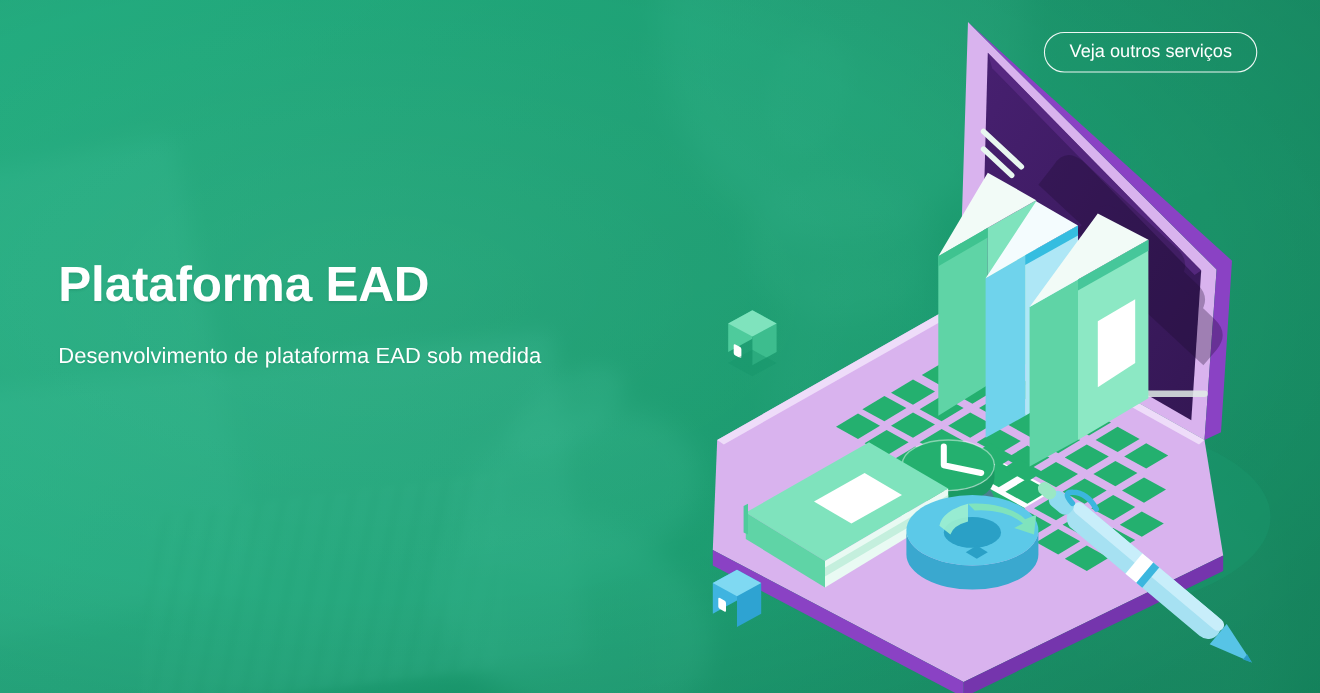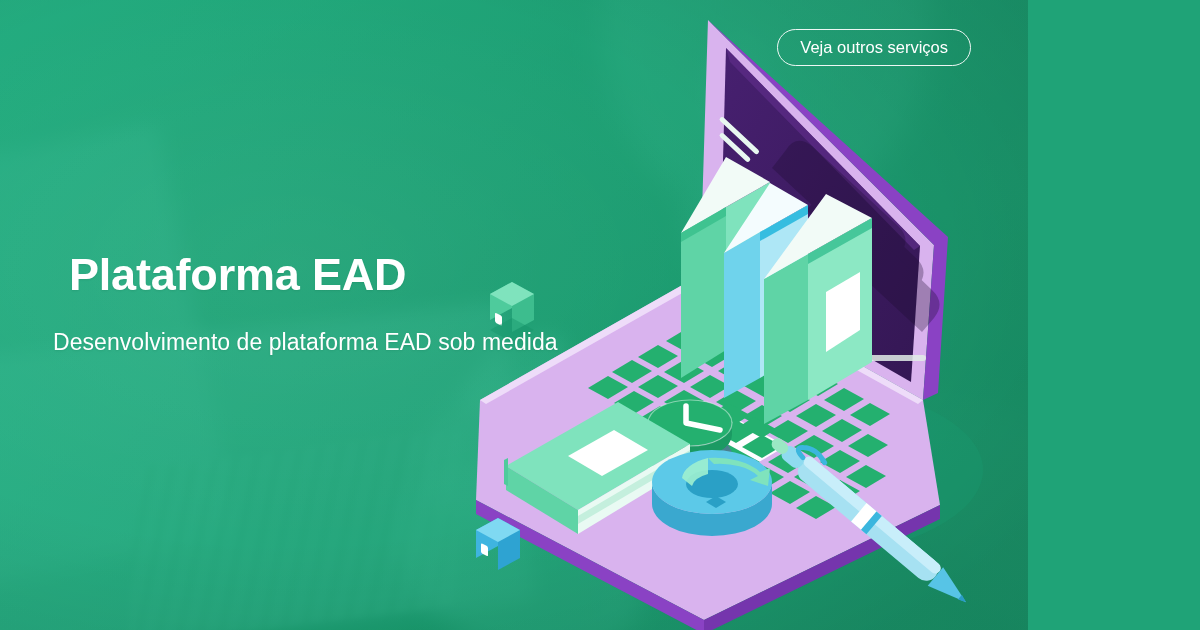--- a/index.html
+++ b/index.html
@@ -3,21 +3,21 @@
 <meta charset="utf-8">
 <title>Plataforma EAD</title>
 <style>
   html,body{margin:0;padding:0;}
   body{
     width:1200px;height:630px;overflow:hidden;
     font-family:"Liberation Sans", sans-serif;
     background:#1fa377;
   }
   .banner{
-    position:relative;width:1028px;height:630px;overflow:hidden;
+    position:relative;width:1200px;height:630px;overflow:hidden;
     background:#20ad82;
   }
 
   
   .photo{position:absolute;inset:0;overflow:hidden;}
   .ph{position:absolute;border-radius:50%;filter:blur(14px);}
   
   .ph-wall{left:0;top:0;width:1200px;height:630px;border-radius:0;
     background:linear-gradient(160deg,#9fd9c4 0%,#7fcdb2 35%,#5dbd9c 70%,#3fae8a 100%);
     filter:blur(0px);opacity:.55;}
@@ -58,26 +58,26 @@
     background:linear-gradient(118deg,#22b289 0%,#21b086 26%,#1fac82 52%,#1ea87d 74%,#1ba074 100%);
     opacity:.80;mix-blend-mode:multiply;}
   .tint2{position:absolute;inset:0;
     background:linear-gradient(120deg,rgba(38,186,141,.62) 0%,rgba(32,175,132,.55) 45%,rgba(26,158,116,.62) 100%);}
   .vign{position:absolute;inset:0;
     background:radial-gradient(ellipse 85% 80% at 28% 42%,rgba(255,255,255,.05) 0%,rgba(0,0,0,0) 55%,rgba(0,0,0,.10) 100%);}
 
   
   .content{position:absolute;left:53px;top:232px;z-index:40;}
   .headline{
-    margin:16px;color:#ffffff;font-weight:bold;font-size:45px;line-height:1.22;
+    margin:0;color:#ffffff;font-weight:bold;font-size:45px;line-height:1.22;
     letter-spacing:-0.2px;text-shadow:0 1px 2px rgba(0,60,40,.10);
   }
   .headline .l2{display:block;}
   .subtitle{
-    margin:26px 0 0 0;color:#ffffff;font-size:23px;font-weight:normal;
+    margin:26px 0 0 0;color:#ffffff;font-size:20px;font-weight:normal;
     letter-spacing:.05px;text-shadow:0 1px 2px rgba(0,60,40,.10);
   }
 
   
   .cta{
     position:absolute;right:57px;top:29px;z-index:50;
     display:inline-flex;align-items:center;justify-content:center;
     height:37px;padding:0 22px;
     border:1.6px solid rgba(255,255,255,.92);border-radius:20px;
     color:#ffffff;font-size:16.5px;font-weight:normal;white-space:nowrap;

